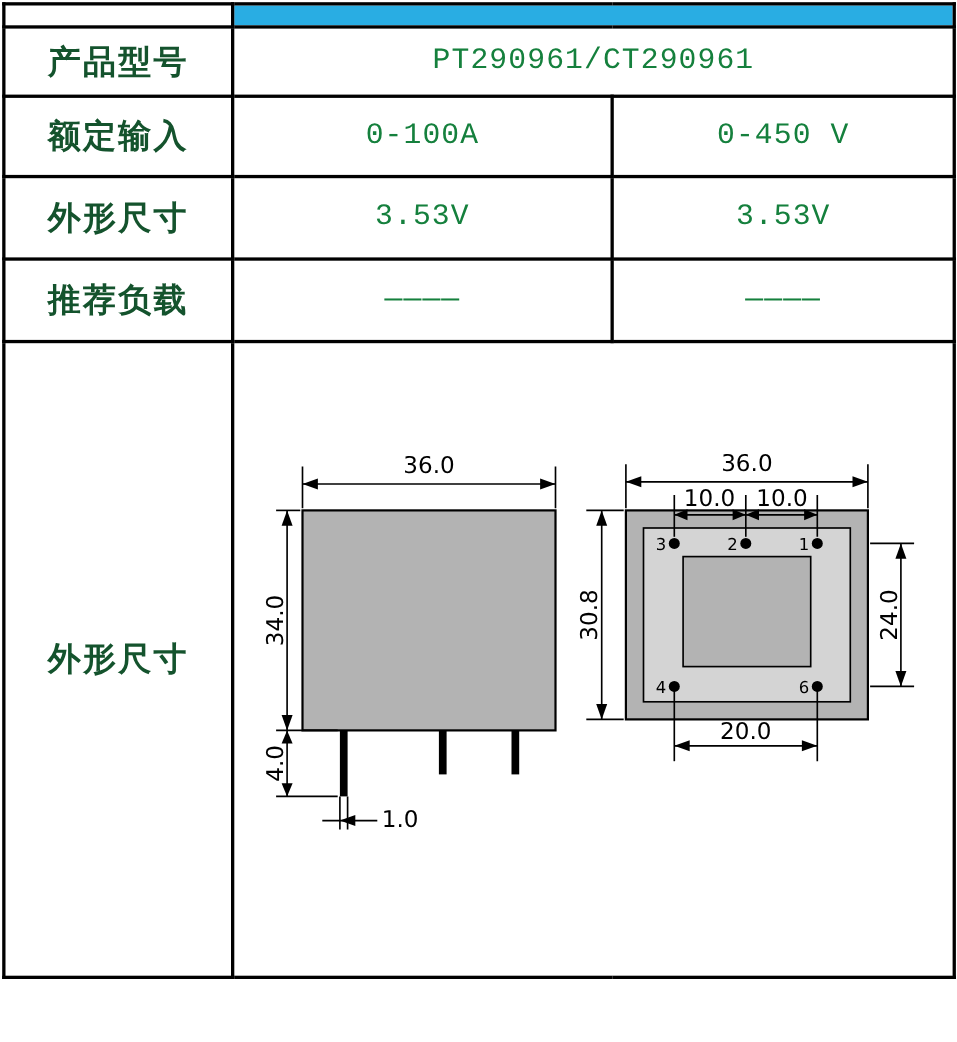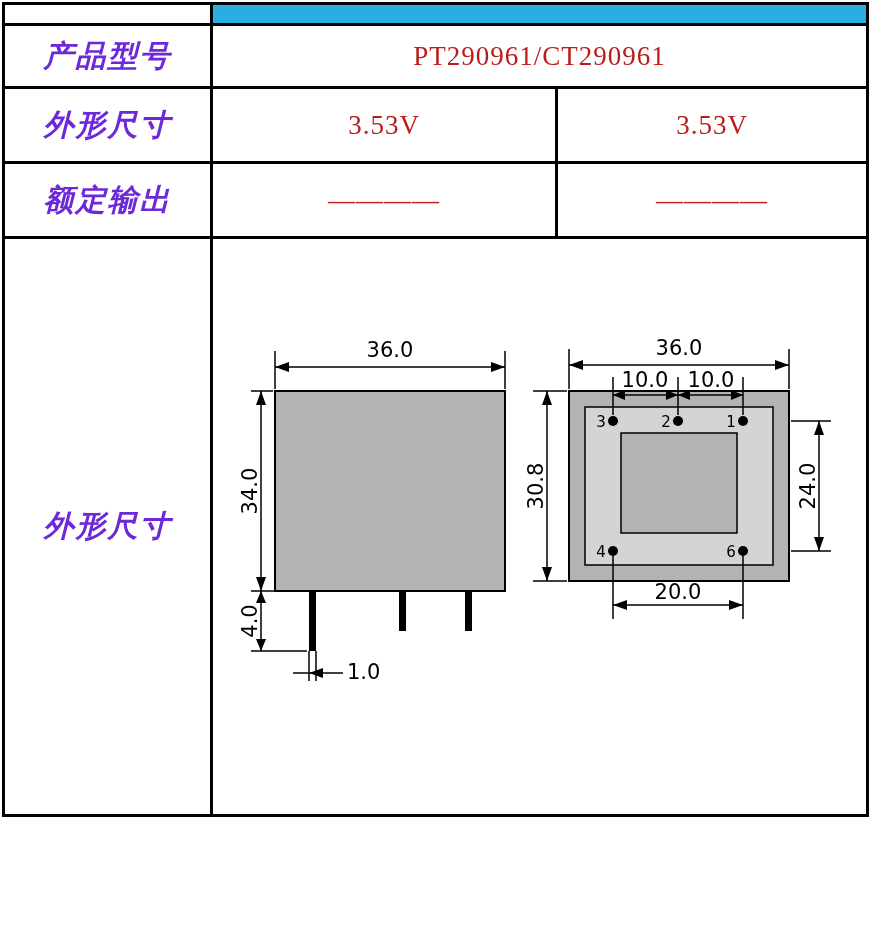--- a/index.html
+++ b/index.html
@@ -33,29 +33,28 @@
   }
   .col-label { width: 208px; }
   .col-a { width: 345px; }
   .col-b { width: 311px; }
 
   .label-cell {
     font-family: "DejaVu Sans", "Liberation Sans", sans-serif;
     font-size: 30px;
     font-weight: bold;
     letter-spacing: 2px;
-    color: #6d28d9;
+    color: #14532d;
     height: 54px;
-    font-style: italic;
   }
   .value-cell {
-    font-family: Liberation Serif, serif;
+    font-family: Liberation Mono, monospace;
     font-size: 27px;
     letter-spacing: 1px;
-    color: #b91c1c;
+    color: #15803d;
   }
   .accent-row td {
     padding: 0;
     height: 18px;
     border: 3px solid #000;
   }
   .accent-bar {
     background: #29ade3;
     height: 18px;
     width: 100%;
@@ -102,29 +101,34 @@
         <td colspan="2" style="padding:0;">
           <div class="accent-bar"></div>
         </td>
       </tr>
 
       <tr>
         <td class="label-cell">产品型号</td>
         <td class="value-cell" colspan="2" style="height:60px;">PT290961/CT290961</td>
       </tr>
 
+      <tr>
+        <td class="label-cell">额定输入</td>
+        <td class="value-cell" style="height:70px;">0-100A</td>
+        <td class="value-cell">0-450 V</td>
+      </tr>
 
       <tr>
         <td class="label-cell">外形尺寸</td>
         <td class="value-cell" style="height:72px;">3.53V</td>
         <td class="value-cell">3.53V</td>
       </tr>
 
       <tr>
-        <td class="label-cell">额定输出</td>
+        <td class="label-cell">推荐负载</td>
         <td class="value-cell" style="height:72px;">————</td>
         <td class="value-cell">————</td>
       </tr>
 
 
       <tr>
         <td class="label-cell dim-label">外形尺寸</td>
         <td class="drawing-cell" colspan="2">
           <div class="drawing-wrap">
             <svg class="drawing" width="656" height="572" viewBox="0 0 656 572">

